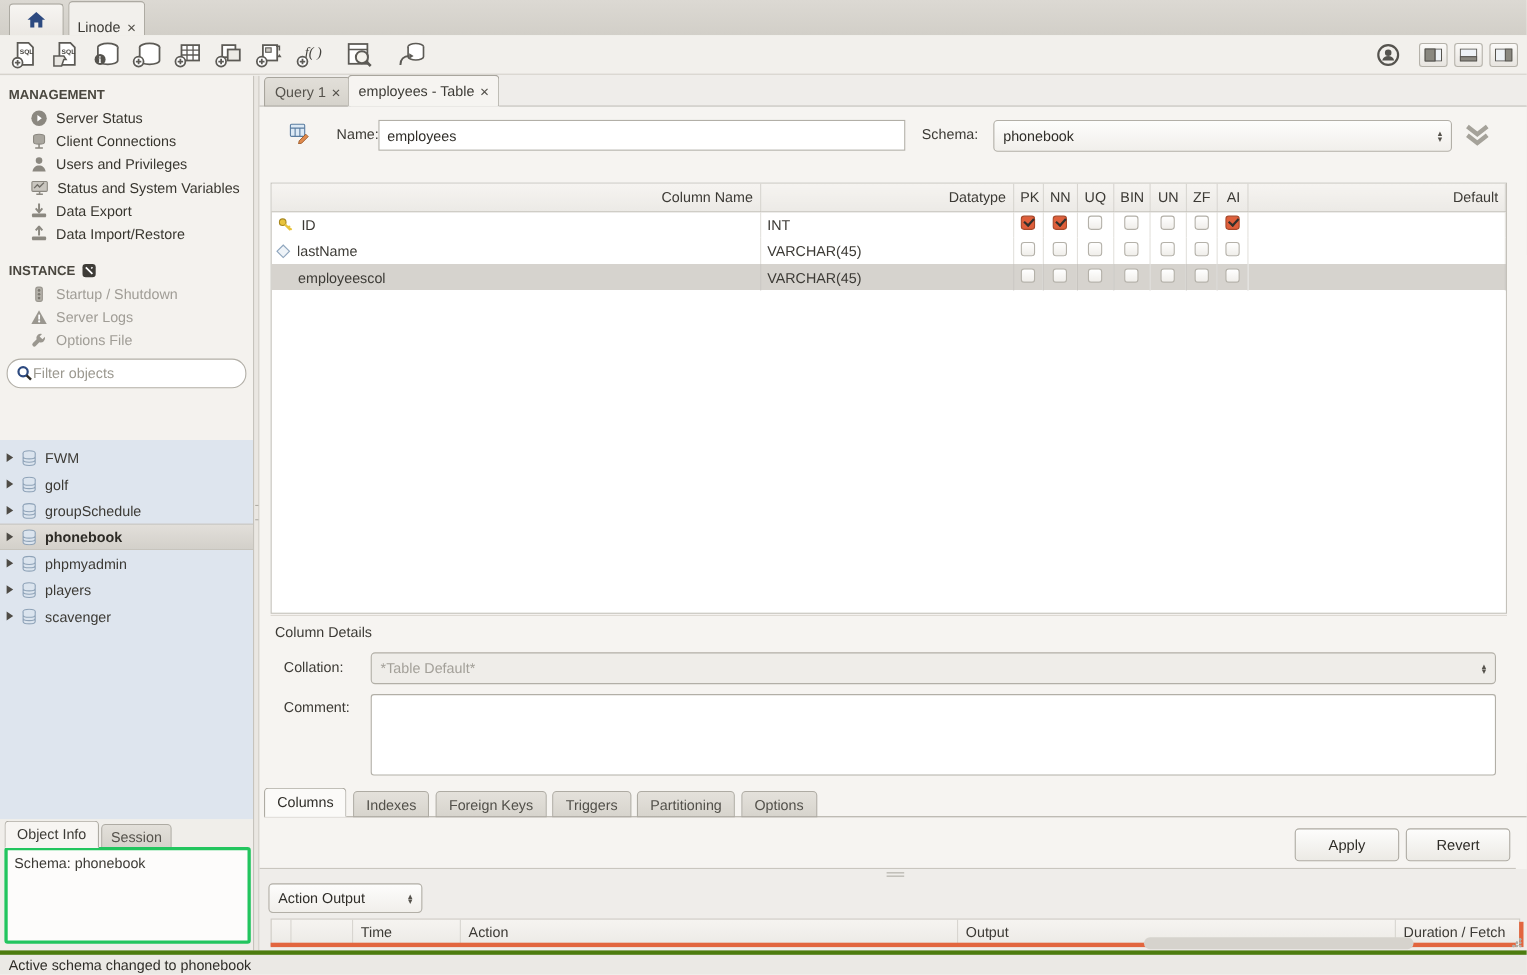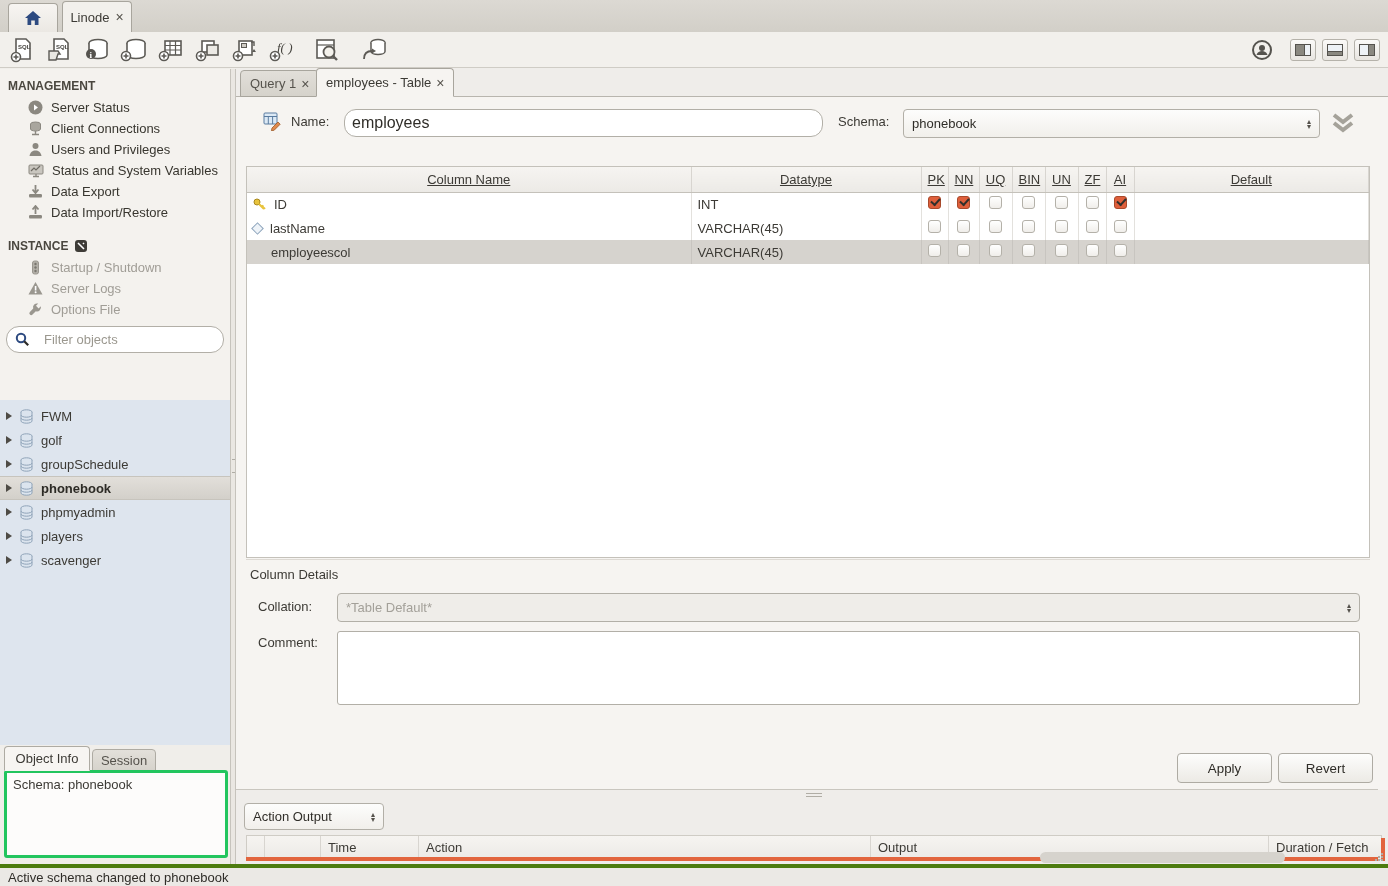--- a/index.html
+++ b/index.html
@@ -12,21 +12,21 @@
   }
   svg { display:block; }
 
   
   .tabbar { position:absolute; left:0; top:0; width:100%; height:32px;
     background:linear-gradient(#dcd9d3,#d2cfc8); }
   .conn-tab { position:absolute; bottom:0; height:29px; border:1px solid #a8a59d; border-bottom:none;
     border-radius:4px 4px 0 0; background:linear-gradient(#f7f5f2,#ebe8e3);
     display:flex; align-items:center; justify-content:center; gap:6px; }
   .home-tab { left:8px; width:50px; }
-  .linode-tab { left:62px; width:70px; background:#f2f0ec; height:31px; }
+  .linode-tab { left:62px; width:70px; background:#f2f0ec; height:31px;align-items:flex-end; }
   .tab-close { color:#55524c; font-size:14px; cursor:default; line-height:1; }
 
   
   .toolbar { position:absolute; left:0; top:32px; width:100%; height:36px;
     background:#f2f0ec; border-bottom:1px solid #cfccc5;
     display:flex; align-items:center; padding:0 8px; }
   .tbicon { width:30px; height:28px; margin-right:7px; display:flex; align-items:center; justify-content:center; }
   .tb-spacer { flex:1; }
   .panel-btn { width:26px; height:22px; border:1px solid #b5b2aa; border-radius:3px;
     background:linear-gradient(#fbfaf8,#e8e5e0); margin-left:6px;
@@ -36,21 +36,21 @@
   .sidebar { position:absolute; left:0; top:69px; width:230px; height:676px;
     background:#f4f2ee; overflow:hidden; }
   .side-section-title { font-weight:bold; font-size:12px; color:#4a473f; padding:10px 0 4px 8px;
     display:flex; align-items:center; gap:6px; }
   .side-item { display:flex; align-items:center; gap:8px; padding:3px 0 3px 28px; white-space:nowrap; overflow:hidden; }
   .side-item .lbl { color:#38362f; }
   .side-item.disabled .lbl { color:#a09d96; }
   .schemas-head { display:flex; align-items:center; }
   .schemas-head .hd-icons { margin-left:auto; display:flex; gap:10px; padding-right:12px; }
   .filter-wrap { margin:6px 6px 6px 6px; height:27px; background:#fff; border:1px solid #b2afa7;
-    border-radius:13px; display:flex; align-items:center; padding:0 8px; gap:14px; }
+    border-radius:13px; display:flex; align-items:center; padding:0 8px; gap:0; }
   .filter-wrap input { border:none; outline:none; flex:1; font-family:"Liberation Sans",sans-serif;
     font-size:13px; color:#3c3a35; background:transparent; }
   .filter-wrap input::placeholder { color:#9b988f; }
   .schema-list { position:absolute; left:0; right:0; top:331px; bottom:0; background:#dee5ee; padding-top:4px; }
   .schema-row { display:flex; align-items:center; gap:7px; height:24px; padding-left:6px; }
   .schema-row .tri { width:0; height:0; border-left:6px solid #4e4b45; border-top:4px solid transparent; border-bottom:4px solid transparent; }
   .schema-row.sel { background:linear-gradient(#e2dfda,#d3d0ca); border-top:1px solid #c7c4bd; border-bottom:1px solid #c7c4bd; }
   .schema-row.sel .nm { font-weight:bold; color:#2c2a25; }
 
   
@@ -79,33 +79,33 @@
   .doc-tab { position:absolute; bottom:-1px; height:27px; border:1px solid #a8a59d; border-radius:4px 4px 0 0;
     display:flex; align-items:center; justify-content:center; gap:5px; padding:0 9px; }
   .doc-tab.inactive { left:4px; background:linear-gradient(#e2dfd9,#d5d2cb); color:#56534d; }
   .doc-tab.active { left:80px; background:#f6f4f1; border-bottom:1px solid #f6f4f1; height:29px; }
 
   .editor { position:absolute; left:0; top:29px; right:0; height:693px; background:#f6f4f1; }
 
   
   .form-row { position:absolute; left:0; top:12px; right:0; height:32px; }
   .lab { position:absolute; color:#3c3a35; }
-  .txtinput { position:absolute; height:28px; background:#fff; border:1px solid #b2afa7; border-radius:12px;
-    padding:0 7px; font-family:"Liberation Sans",sans-serif; font-size:16px; color:#2f2d28; outline:none; }
+  .txtinput { position:absolute; height:28px; background:#fff; border:1px solid #b2afa7; border-radius:0;
+    padding:0 7px; font-family:"Liberation Sans",sans-serif; font-size:13px; color:#2f2d28; outline:none; }
   .combo { position:absolute; height:29px; background:linear-gradient(#fdfdfc,#f1efeb); border:1px solid #b2afa7;
     border-radius:4px; display:flex; align-items:center; padding:0 8px; color:#2f2d28; }
   .spin { margin-left:auto; display:flex; flex-direction:column; align-items:center; line-height:5px;
     font-size:8px; color:#55524c; padding-left:8px; }
 
   
   .grid { position:absolute; left:10px; top:69px; width:1124px; height:392px; background:#fff;
     border:1px solid #c4c1ba; }
   table.cols { border-collapse:collapse; width:100%; table-layout:fixed; }
   table.cols th { height:25px; background:linear-gradient(#f6f4f1,#eceae6); border-right:1px solid #d8d5d0;
-    border-bottom:1px solid #c4c1ba; font-weight:normal; text-align:center; padding:0 6px; color:#3c3a35;text-decoration:underline; }
+    border-bottom:1px solid #c4c1ba; font-weight:normal; text-align:right; padding:0 6px; color:#3c3a35; }
   table.cols td { height:24px; border-right:1px solid #e3e1dd; padding:0 6px; white-space:nowrap; overflow:hidden; }
   table.cols tr.rsel td { background:#d6d3ce; border-right-color:#c8c5c0; }
   .cellflex { display:flex; align-items:center; gap:8px; }
   .cb { width:13px; height:13px; border:1px solid #b4b1a9; border-radius:3px;
     background:linear-gradient(#ffffff,#f0eeea); display:inline-block; position:relative; }
   .cb.on { background:#df5f3b; border-color:#a8492b; }
   .cb.on::after { content:""; position:absolute; left:2px; top:1px; width:7px; height:4px;
     border-left:2px solid #31302c; border-bottom:2px solid #31302c; transform:rotate(-48deg); }
   td.cbcell { text-align:center; }
   .diamond { width:9px; height:9px; border:1px solid #8fa6bd; transform:rotate(45deg); background:#eef3f8; display:inline-block; }
@@ -500,21 +500,21 @@
   <div class="editor">
 
     <div class="form-row">
       <span style="position:absolute;left:26px;top:2px">
         <svg width="20" height="20" viewBox="0 0 20 20">
             <rect x="2" y="2" width="13" height="11" rx="1" fill="#dce9f5" stroke="#5a7ca0"></rect>
             <path d="M2 5.5 h13 M6.3 5.5 V13 M10.6 5.5 V13" stroke="#5a7ca0" stroke-width="1"></path>
             <path d="M10 17 l6 -6 2.2 2.2 -6 6 -2.8 .6 z" fill="#e08a4d" stroke="#9c5a28" stroke-width="0.8"></path>
           </svg>
       </span>
-      <span class="lab" style="left:55px;top:5px">Name:</span>
+      <span class="lab" style="left:70px;top:5px">Name:</span>
       <input class="txtinput" style="left: 108px; top: 0px; width: 479px;" value="employees">
       <span class="lab" style="left:602px;top:5px">Schema:</span>
       <div class="combo" style="left:667px;top:0;width:417px">
         <span>phonebook</span>
         <span class="spin">
             <span>▴</span>
             <span>▾</span>
           </span>
       </div>
       <span class="chev2" style="left:1094px;top:2px">
@@ -617,20 +617,40 @@
     <div class="combo disabled" style="left:101px;top:496px;width:1023px">
       <span>*Table Default*</span>
       <span class="spin">
           <span>▴</span>
           <span>▾</span>
         </span>
     </div>
     <span class="lab" style="left:22px;top:538px">Comment:</span>
     <div class="comment-box" style="left:101px;top:534px;width:1023px;height:74px"></div>
 
+    <div class="etabs">
+      <span class="etab active">
+          <span>Columns</span>
+        </span>
+      <span class="etab">
+          <span>Indexes</span>
+        </span>
+      <span class="etab">
+          <span>Foreign Keys</span>
+        </span>
+      <span class="etab">
+          <span>Triggers</span>
+        </span>
+      <span class="etab">
+          <span>Partitioning</span>
+        </span>
+      <span class="etab">
+          <span>Options</span>
+        </span>
+    </div>
 
     <div class="btnrow">
       <button class="pushbtn" style="left:941px">Apply</button>
       <button class="pushbtn" style="left:1042px">Revert</button>
     </div>
   </div>
 
   <div class="hsplit">
       <div class="grip"></div>
     </div>

